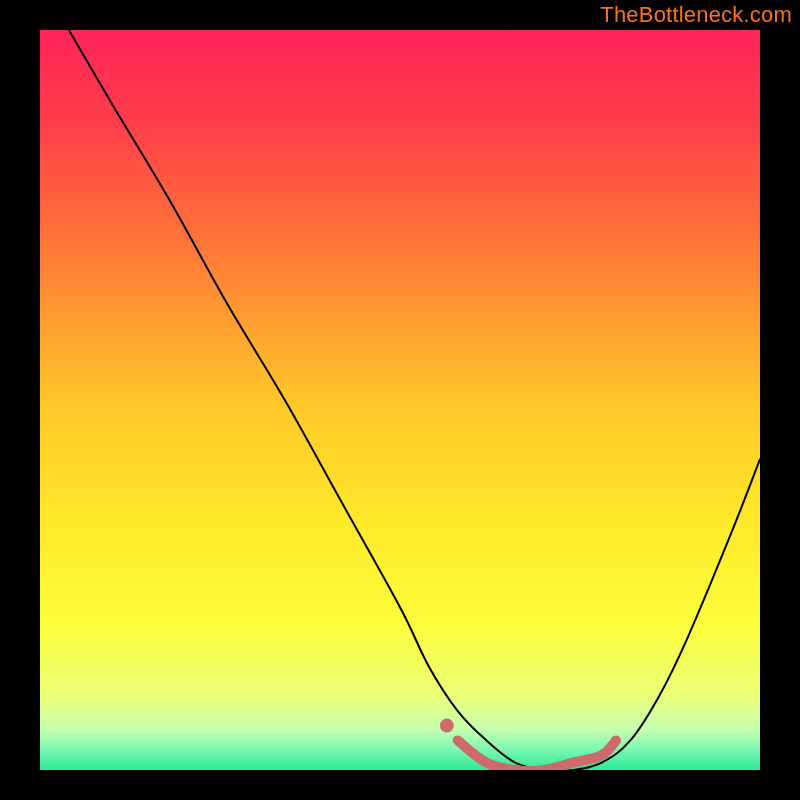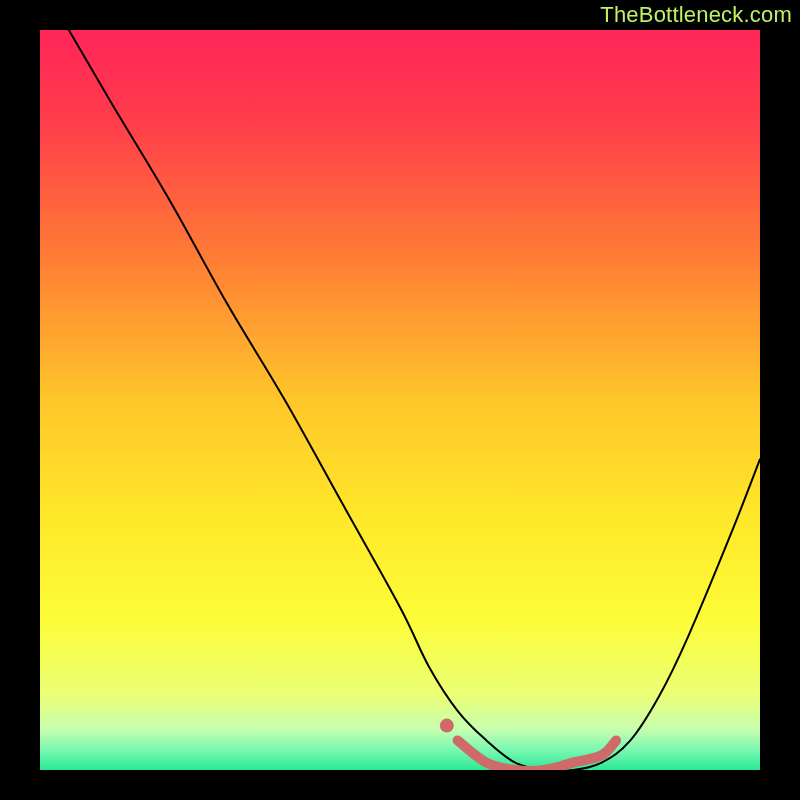--- a/index.html
+++ b/index.html
@@ -14,21 +14,21 @@
   .frame {
     position: relative;
     width: 800px;
     height: 800px;
     background: #000;
   }
   .watermark {
     position: absolute;
     top: 2px;
     right: 8px;
-    color: #bef264;
+    color: #f97316;
     font-size: 22px;
     font-weight: 500;
     letter-spacing: 0.2px;
     z-index: 30;
   }
   .plot-area {
     position: absolute;
     left: 40px;
     top: 30px;
     width: 720px;

